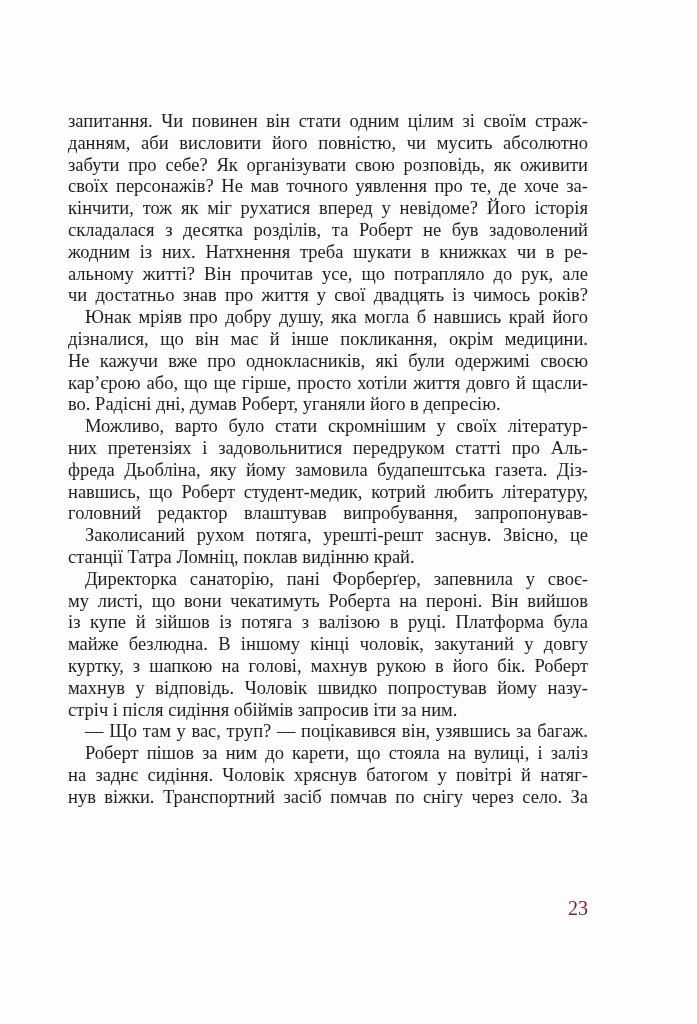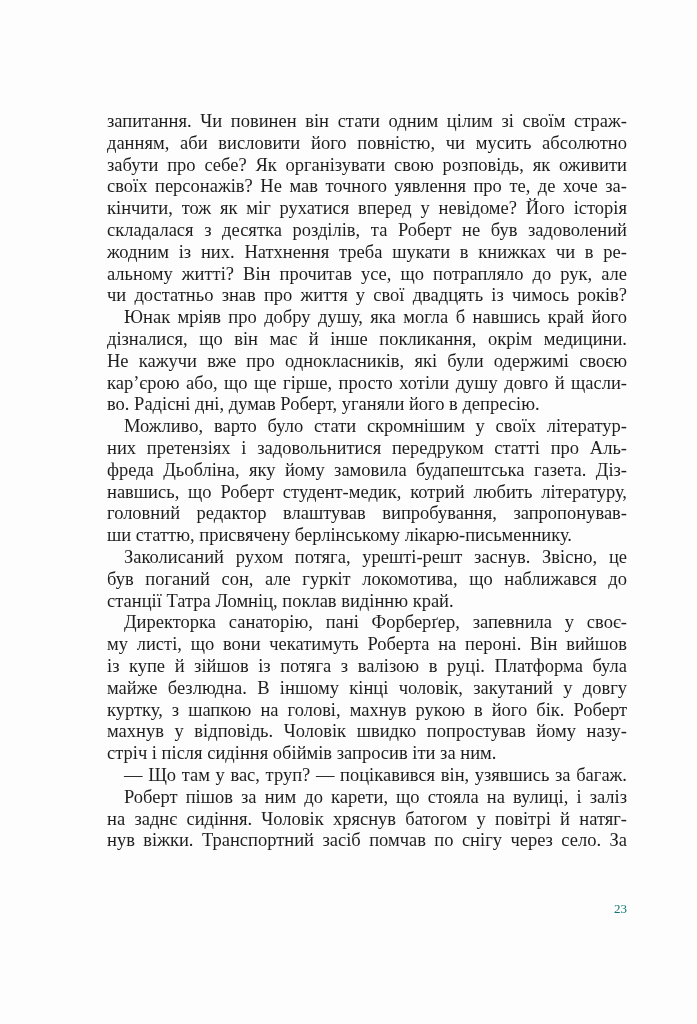--- a/index.html
+++ b/index.html
@@ -11,21 +11,20 @@
     height: 1024px;
     background: #fdfdfd;
     position: relative;
     overflow: hidden;
     font-family: "Liberation Serif", "DejaVu Serif", serif;
   }
   .page {
     position: absolute;
     inset: 0;
     background: #fdfdfd;
-    margin-left: 39px;
   }
   .text-block {
     position: absolute;
     left: 68px;
     top: 111px;
     width: 520px;
     font-size: 18.5px;
     line-height: 21.8px;
     color: #1e1e1e;
   }
@@ -41,52 +40,50 @@
   }
   .line.indent {
     padding-left: 17px;
   }
   .page-number {
     position: absolute;
     left: 68px;
     top: 898px;
     width: 520px;
     text-align: right;
-    font-size: 13px;
+    font-size: 20px;
     line-height: 21.8px;
-    color: #0f766e;
+    color: #7f1d1d;
   }
 </style>
 </head>
 <body>
 
 <div class="page">
   <div class="text-block" id="text-block">
       <div class="line">запитання. Чи повинен він стати одним цілим зі своїм страж-</div>
       <div class="line">данням, аби висловити його повністю, чи мусить абсолютно</div>
       <div class="line">забути про себе? Як організувати свою розповідь, як оживити</div>
       <div class="line">своїх персонажів? Не мав точного уявлення про те, де хоче за-</div>
       <div class="line">кінчити, тож як міг рухатися вперед у невідоме? Його історія</div>
       <div class="line">складалася з десятка розділів, та Роберт не був задоволений</div>
       <div class="line">жодним із них. Натхнення треба шукати в книжках чи в ре-</div>
       <div class="line">альному житті? Він прочитав усе, що потрапляло до рук, але</div>
       <div class="line">чи достатньо знав про життя у свої двадцять із чимось років?</div>
       <div class="line indent">Юнак мріяв про добру душу, яка могла б навшись край його</div>
       <div class="line">дізналися, що він має й інше покликання, окрім медицини.</div>
       <div class="line">Не кажучи вже про однокласників, які були одержимі своєю</div>
-      <div class="line">кар’єрою або, що ще гірше, просто хотіли душу довго й щасли-</div>
+      <div class="line">кар’єрою або, що ще гірше, просто хотіли життя довго й щасли-</div>
       <div class="line final">во. Радісні дні, думав Роберт, уганяли його в депресію.</div>
       <div class="line indent">Можливо, варто було стати скромнішим у своїх літератур-</div>
       <div class="line">них претензіях і задовольнитися передруком статті про Аль-</div>
       <div class="line">фреда Дьобліна, яку йому замовила будапештська газета. Діз-</div>
       <div class="line">навшись, що Роберт студент-медик, котрий любить літературу,</div>
       <div class="line">головний редактор влаштував випробування, запропонував-</div>
-      <div class="line final">ши статтю, присвячену берлінському лікарю-письменнику.</div>
       <div class="line indent">Заколисаний рухом потяга, урешті-решт заснув. Звісно, це</div>
-      <div class="line">був поганий сон, але гуркіт локомотива, що наближався до</div>
       <div class="line final">станції Татра Ломніц, поклав видінню край.</div>
       <div class="line indent">Директорка санаторію, пані Форберґер, запевнила у своє-</div>
       <div class="line">му листі, що вони чекатимуть Роберта на пероні. Він вийшов</div>
       <div class="line">із купе й зійшов із потяга з валізою в руці. Платформа була</div>
       <div class="line">майже безлюдна. В іншому кінці чоловік, закутаний у довгу</div>
       <div class="line">куртку, з шапкою на голові, махнув рукою в його бік. Роберт</div>
       <div class="line">махнув у відповідь. Чоловік швидко попростував йому назу-</div>
       <div class="line final">стріч і після сидіння обіймів запросив іти за ним.</div>
       <div class="line indent">— Що там у вас, труп? — поцікавився він, узявшись за багаж.</div>
       <div class="line indent">Роберт пішов за ним до карети, що стояла на вулиці, і заліз</div>

